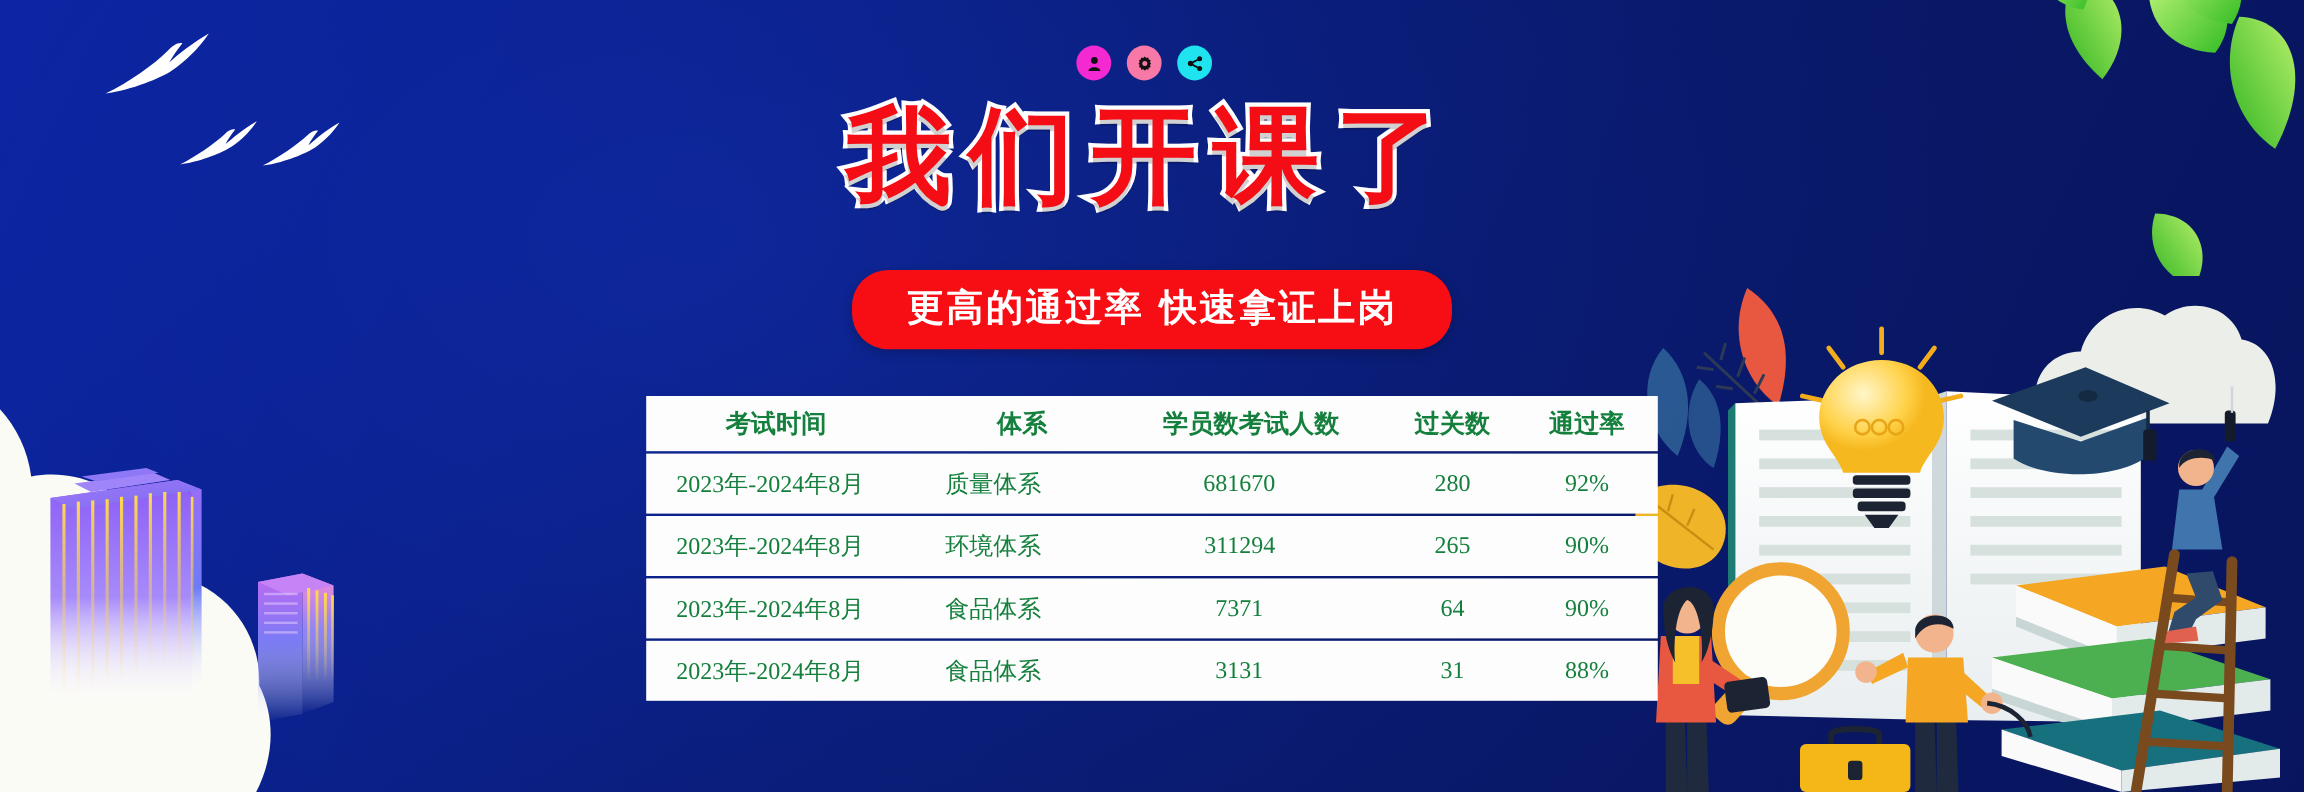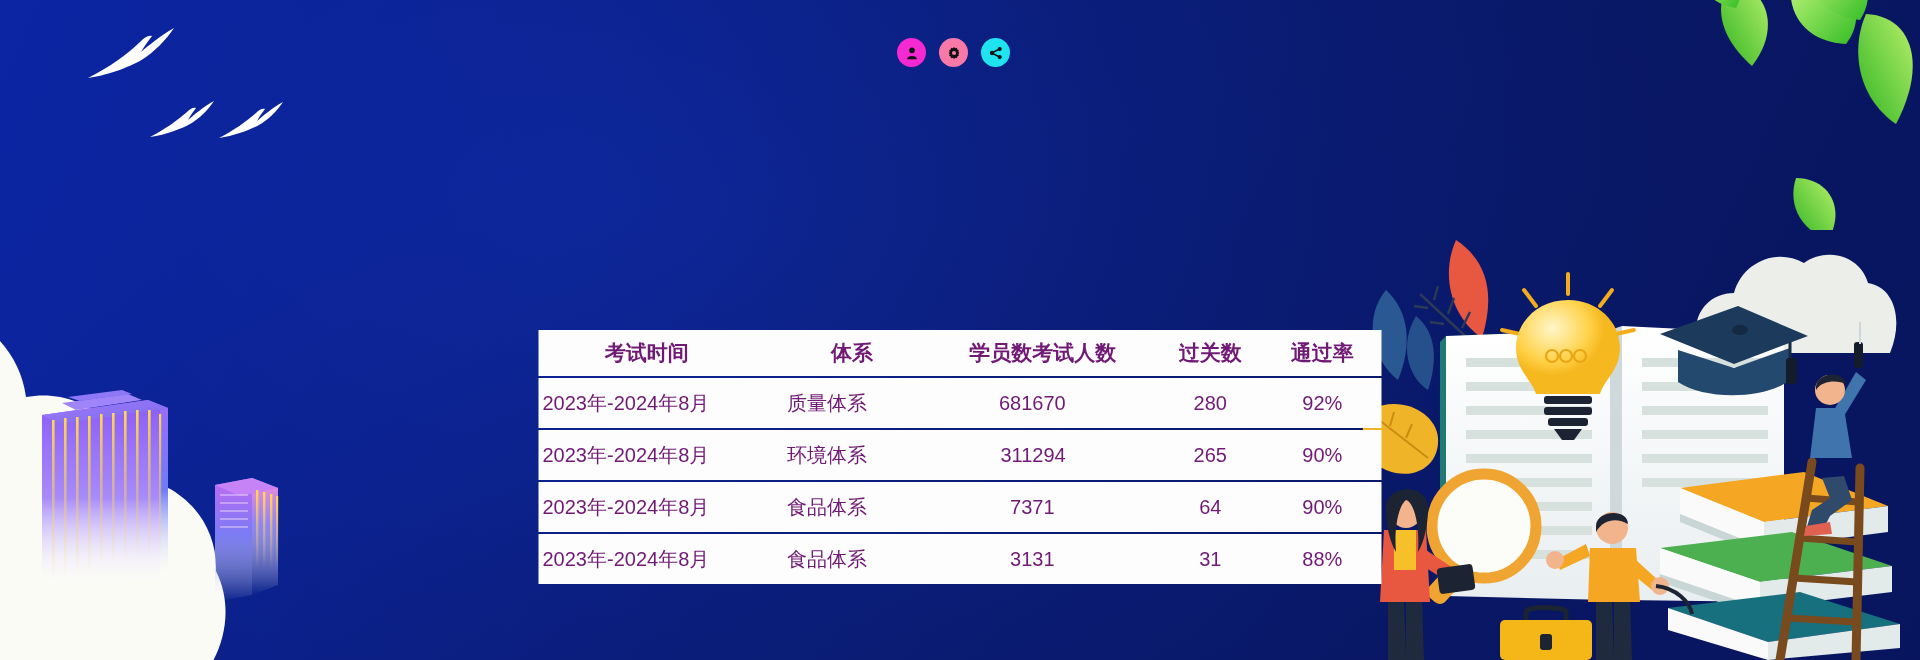--- a/index.html
+++ b/index.html
@@ -105,27 +105,27 @@
   .row{
     background:#fdfdfd;
     display:flex; align-items:center;
     height:50px;
     margin-bottom:2px;
     box-shadow:0 0 0 0 transparent;
   }
   .row.head{ height:46px; }
   .row:last-child{ margin-bottom:0; }
   .cell{
-    color:#701a75;
-    font-family:Liberation Sans, sans-serif;
+    color:#15803d;
+    font-family:Liberation Serif, serif;
     font-size:20px;
     white-space:nowrap;
   }
   .row.head .cell{ font-weight:bold; font-size:21px; }
-  .c-time{ width:225px; padding-left:4px; }
+  .c-time{ width:225px; padding-left:25px; }
   .c-sys { width:135px; text-align:left;margin-left:32px;}
   .c-n1  { width:120px; text-align:right; }
   .c-n2  { width:130px; text-align:left; }
   .c-n3  { width:110px; text-align:center; }
   .c-n4  { width:123px; text-align:center; }
   .row.head .c-time{ text-align:center; padding-left:0; width:225px;}
   .row.head .c-sys { text-align:center; }
 </style>
 </head>
 <body>
@@ -413,21 +413,25 @@
         <svg width="14" height="14" viewBox="0 0 16 16">
             <circle cx="12.2" cy="3.4" r="2.4" fill="#111"></circle>
             <circle cx="12.2" cy="12.6" r="2.4" fill="#111"></circle>
             <circle cx="3.6" cy="8" r="2.6" fill="#111"></circle>
             <path d="M5.6 6.8 L10.4 4.3 M5.6 9.2 L10.4 11.7" stroke="#111" stroke-width="1.7"></path>
           </svg>
       </div>
     </div>
   </div>
 
-
+  <div class="headline">我们开课了</div>
+
+  <div class="subtitle-wrap">
+    <div class="subtitle">更高的通过率 快速拿证上岗</div>
+  </div>
 
   <div class="table-wrap">
 
     <div class="row head">
       <div class="cell c-time">考试时间</div>
       <div class="cell c-sys">体系</div>
       <div class="cell c-n1">学员数</div>
       <div class="cell c-n2">考试人数</div>
       <div class="cell c-n3">过关数</div>
       <div class="cell c-n4">通过率</div>

